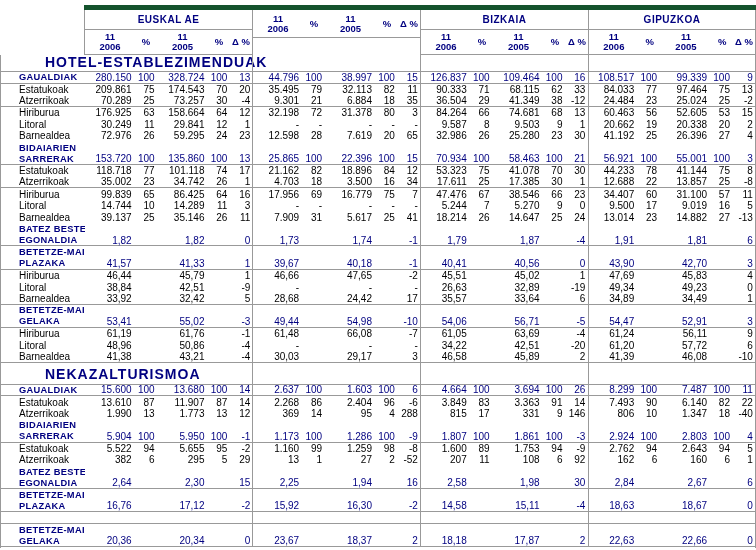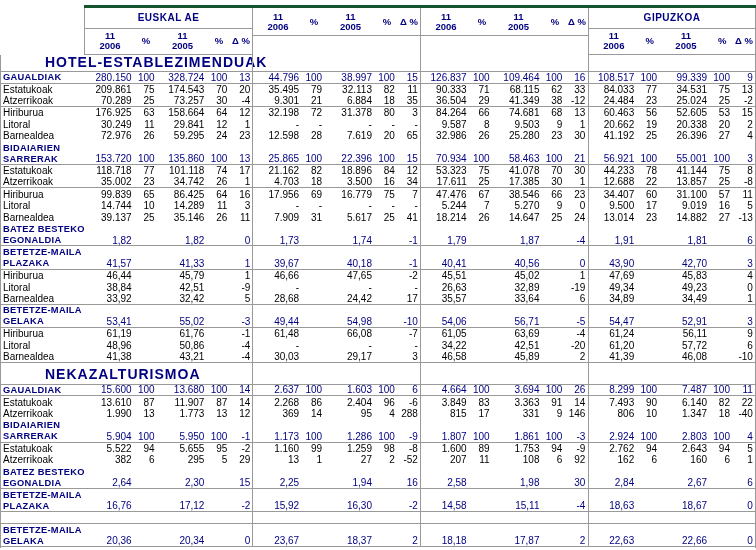--- a/index.html
+++ b/index.html
@@ -1,21 +1,21 @@
 <!DOCTYPE html>
 <html><head>
 <meta charset="utf-8">
 <style>
   html,body{margin:0;padding:0;background:#fff;}
   .screen{position:relative;width:756px;height:550px;background:#ffffff;
           font-family:"Liberation Sans",sans-serif;overflow:hidden;}
 
   
   .hdr{position:absolute;left:84px;top:5px;width:672px;height:50px;display:flex;
-       border-top:3px solid #14532d;box-sizing:border-box;}
+       border-top:5px solid #14532d;box-sizing:border-box;}
   .grp{width:168px;box-sizing:border-box;border-left:1px solid #999;
        display:flex;flex-direction:column;}
   .grp.last{border-right:1px solid #999;}
   .gname{height:22px;border-bottom:1px solid #999;display:flex;align-items:center;
          justify-content:center;color:#000080;font-weight:bold;font-size:10px;
          letter-spacing:.5px;box-sizing:border-box;}
   .gcols{height:28px;border-bottom:1px solid #999;display:flex;align-items:center;
          box-sizing:border-box;}
   .gc{text-align:center;color:#000080;font-weight:bold;font-size:9.5px;
       line-height:10px;white-space:pre-line;box-sizing:border-box;}
@@ -27,21 +27,21 @@
   .vline{position:absolute;top:0;bottom:1px;width:1px;background:#999;}
 
   .band{position:relative;box-sizing:border-box;border-bottom:1px solid #999;}
   .band span{display:block;padding-left:44px;text-align:left;color:#000080;
              font-weight:bold;font-size:14px;letter-spacing:1px;}
   .band.b1{height:17px;}.band.b1 span{line-height:15px;}
   .band.b2{height:22px;}.band.b2 span{line-height:22px;}
 
   .row{display:flex;align-items:center;box-sizing:border-box;}
   .row.bb{border-bottom:1px solid #999;}
-  .rlabel{width:84px;padding-left:2px;box-sizing:border-box;font-size:10px;
+  .rlabel{width:84px;padding-left:18px;box-sizing:border-box;font-size:10px;
           white-space:nowrap;overflow:hidden;}
   .cell{text-align:right;font-size:10px;box-sizing:border-box;white-space:nowrap;}
   .w0{width:51px;padding-right:4px;}
   .w1{width:22px;padding-right:3px;}
   .w2{width:51px;padding-right:4px;}
   .w3{width:22px;padding-right:3px;}
   .w4{width:22px;padding-right:2px;}
   .row.detail{color:#000000;}
   .row.section .cell{color:#000080;}
   .row.section .rlabel,.row.caption .rlabel{color:#000080;font-weight:bold;
@@ -69,20 +69,21 @@
           <div class="gc hw0">11
 2006</div>
           <div class="gc hw1">%</div>
           <div class="gc hw2">11
 2005</div>
           <div class="gc hw3">%</div>
           <div class="gc hw4">Δ %</div>
         </div>
       </div>
       <div class="grp">
+        <div class="gname">BIZKAIA</div>
         <div class="gcols">
           <div class="gc hw0">11
 2006</div>
           <div class="gc hw1">%</div>
           <div class="gc hw2">11
 2005</div>
           <div class="gc hw3">%</div>
           <div class="gc hw4">Δ %</div>
         </div>
       </div>
@@ -138,21 +139,21 @@
         <span class="cell w2">32.113</span>
         <span class="cell w3">82</span>
         <span class="cell w4">11</span>
         <span class="cell w0">90.333</span>
         <span class="cell w1">71</span>
         <span class="cell w2">68.115</span>
         <span class="cell w3">62</span>
         <span class="cell w4">33</span>
         <span class="cell w0">84.033</span>
         <span class="cell w1">77</span>
-        <span class="cell w2">34.531</span>
+        <span class="cell w2">97.464</span>
         <span class="cell w3">75</span>
         <span class="cell w4">13</span>
       </div>
       <div class="row detail bb" style="height: 11.64px;">
         <span class="rlabel">Atzerrikoak</span>
         <span class="cell w0">70.289</span>
         <span class="cell w1">25</span>
         <span class="cell w2">73.257</span>
         <span class="cell w3">30</span>
         <span class="cell w4">-4</span>

